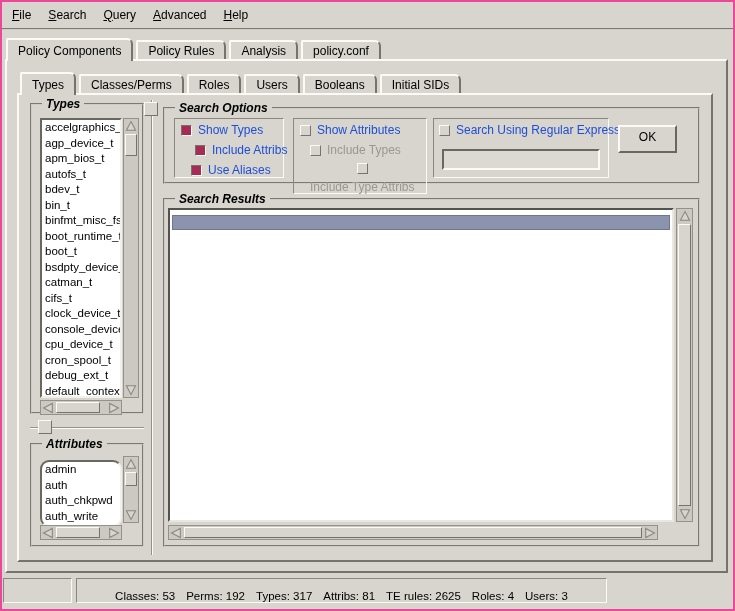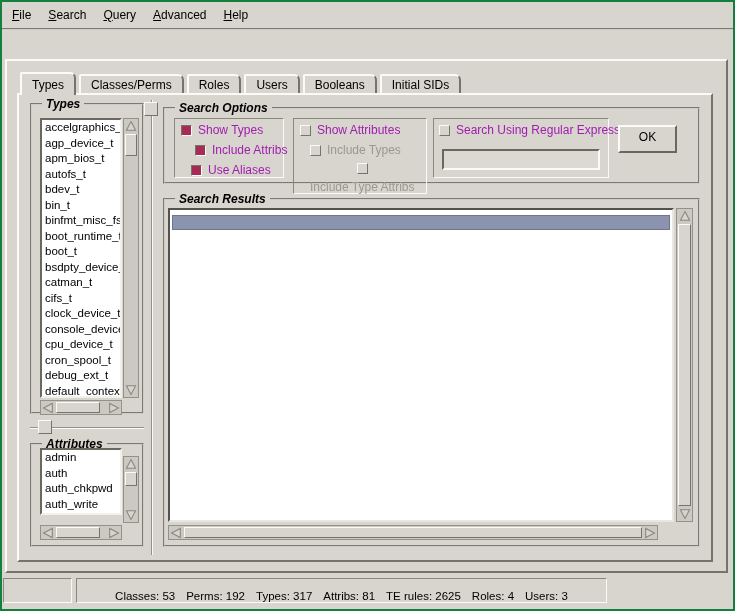--- a/index.html
+++ b/index.html
@@ -1,21 +1,21 @@
 <!DOCTYPE html>
 <html><head>
 <meta charset="utf-8">
 <style>
   * { box-sizing: border-box; margin: 0; padding: 0; }
   html,body { background:#bbb; }
   body { font-family: "Liberation Sans", sans-serif; }
 
   .window {
     position: relative; width: 735px; height: 611px;
-    background: #d8d5ce; border: 2px solid #15803d; overflow: hidden;
+    background: #d8d5ce; border: 2px solid #ec4899; overflow: hidden;
   }
 
   
   .menubar {
     position: absolute; left: 0; top: 0; width: 731px; height: 28px;
     display: flex; align-items: center; gap: 17px; padding-left: 10px;
     border-bottom: 2px groove #cfccc5; background: #d8d5ce;
   }
   .menu-item { display: inline-block; font-size: 12px; color: #000; cursor: default; }
   .menu-item::first-letter { text-decoration: underline; }
@@ -83,21 +83,21 @@
   }
 
   
   .subframe { position: absolute; border: 1px solid; border-color: #8a877f #fbfaf7 #fbfaf7 #8a877f; }
   .cbrow { position: absolute; display: flex; align-items: center; gap: 6px; height: 14px; }
   .cb {
     width: 11px; height: 11px; flex: none; background: #d8d5ce;
     border: 1px solid; border-color: #fbfaf7 #76736c #76736c #fbfaf7;
   }
   .cb.on { background: #a62b55; border-color: #76736c #fbfaf7 #fbfaf7 #76736c; }
-  .cb-label { font-size: 12px; white-space: nowrap; color: #a21caf; }
+  .cb-label { font-size: 12px; white-space: nowrap; color: #1d4ed8; }
   .cbrow.disabled .cb-label { color: #9b988f; }
 
   .entry {
     position: absolute; background: #dcd9d2;
     border: 2px solid; border-color: #6a675f #fbfaf7 #fbfaf7 #6a675f;
     font-size: 12px; padding: 0 3px; outline: none; font-family: "Liberation Sans", sans-serif;
   }
   .btn {
     position: absolute; background: #d8d5ce; font-size: 12px; text-align: center;
     border: 2px solid; border-color: #fbfaf7 #6a675f #6a675f #fbfaf7;
@@ -125,20 +125,26 @@
 <div class="window">
 
   <div class="menubar">
     <span class="menu-item">File</span>
     <span class="menu-item">Search</span>
     <span class="menu-item">Query</span>
     <span class="menu-item">Advanced</span>
     <span class="menu-item">Help</span>
   </div>
 
+  <div class="nb-tabs nb1-tabs">
+    <div class="tab active">Policy Components</div>
+    <div class="tab">Policy Rules</div>
+    <div class="tab">Analysis</div>
+    <div class="tab">policy.conf</div>
+  </div>
 
   <div class="nb1-body">
 
     <div class="nb-tabs nb2-tabs">
       <div class="tab active">Types</div>
       <div class="tab">Classes/Perms</div>
       <div class="tab">Roles</div>
       <div class="tab">Users</div>
       <div class="tab">Booleans</div>
       <div class="tab">Initial SIDs</div>
@@ -200,21 +206,21 @@
               </svg>
             </div>
         </div>
       </div>
 
       <div class="sash-h" style="left:11px; top:332px; width:114px;"></div>
       <div class="sash-handle" style="left:19px; top:325px;"></div>
 
       <div class="frame" style="left:11px; top:348px; width:114px; height:104px;">
         <span class="frame-label">Attributes</span>
-        <div class="listbox" style="left:8px; top:3px; width:82px; height:67px;">
+        <div class="listbox" style="left:8px; top:15px; width:82px; height:67px;border-radius:9px;">
           <div>
               <div class="list-item">admin</div>
               <div class="list-item">auth</div>
               <div class="list-item">auth_chkpwd</div>
               <div class="list-item">auth_write</div>
               <div class="list-item">change_context</div>
             </div>
         </div>
         <div class="sb sb-v" style="left:91px; top:11px; width:16px; height:67px;">
           <div class="sb-btn">

